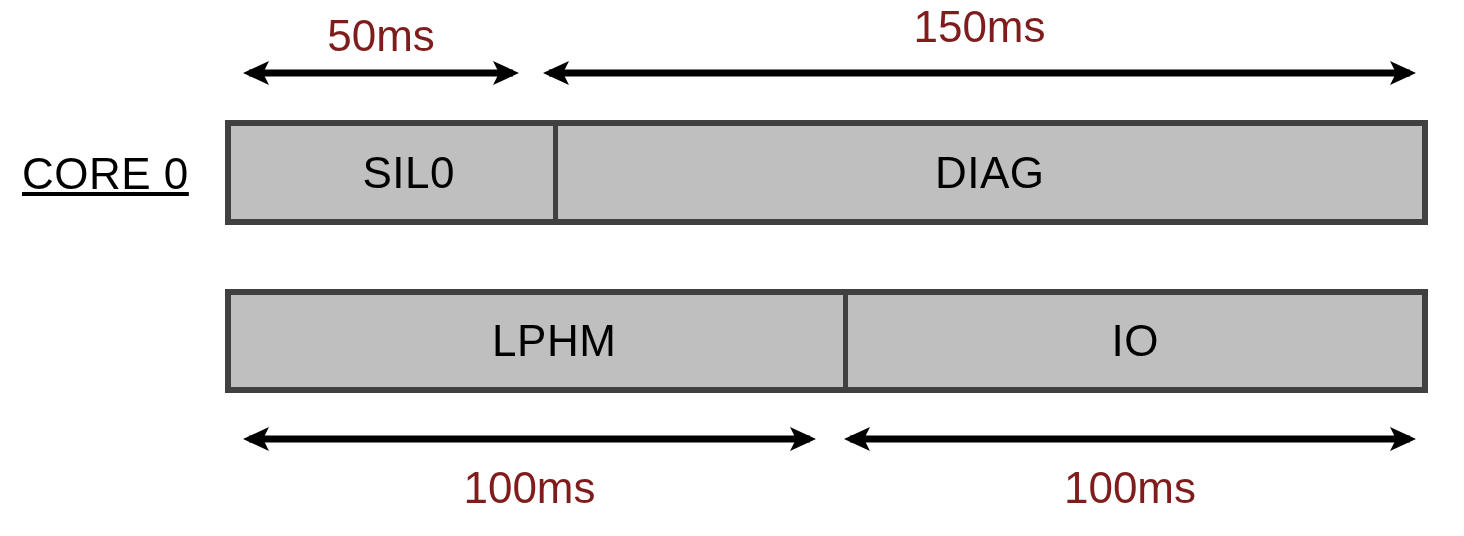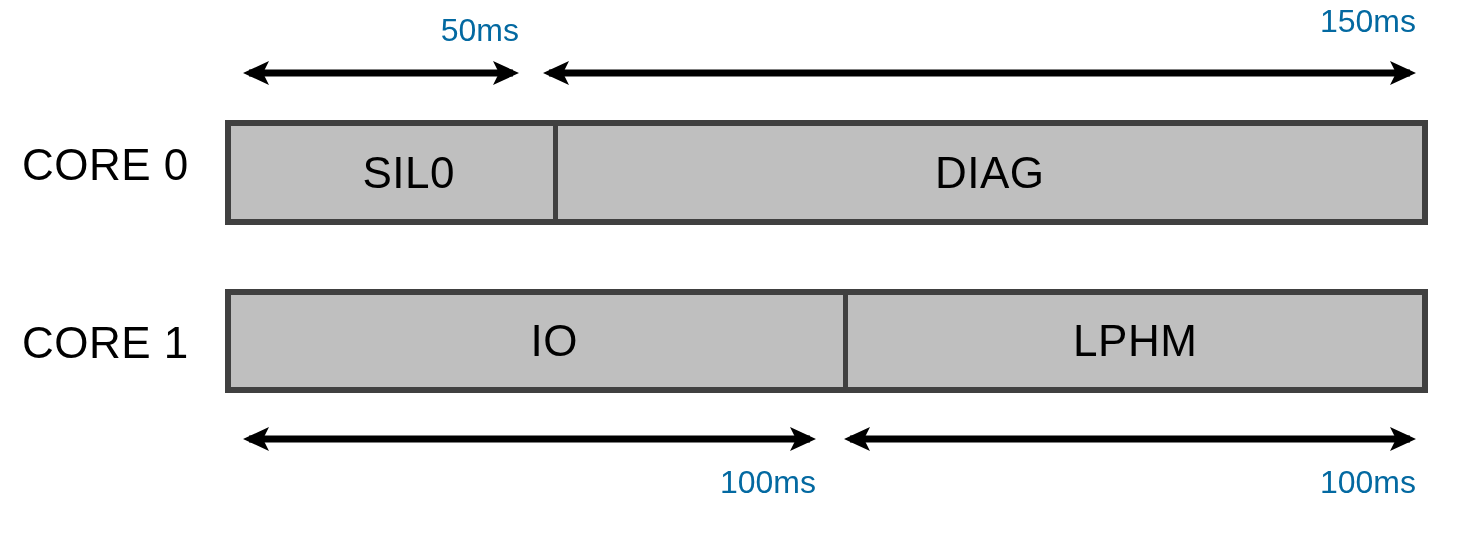--- a/index.html
+++ b/index.html
@@ -23,21 +23,21 @@
   
   .core-label {
     position: absolute;
     font-size: 44px;
     line-height: 1;
     color: #000000;
     white-space: nowrap;
     letter-spacing: 0.5px;
     text-align: left;
   }
-  #core0-label { left: 22px; top: 143px; }
+  #core0-label { left: 22px; top: 152px; text-decoration: underline; }
   #core1-label { left: 22px; top: 321px; }
 
   
   .bar {
     position: absolute;
     left: 225px;
     width: 1203px;
     box-sizing: border-box;
     background: #bfbfbf;
     border: 6px solid #404040;
@@ -76,25 +76,25 @@
   }
   .arrow svg { display: block; width: 100%; height: 100%; }
 
   #arrow-50ms   { left: 243px;  top: 56px;  width: 276px; }
   #arrow-150ms  { left: 543px;  top: 56px;  width: 873px; }
   #arrow-100ms-a{ left: 243px;  top: 422px; width: 573px; }
   #arrow-100ms-b{ left: 844px;  top: 422px; width: 572px; }
 
   .arrow-caption {
     position: absolute;
-    font-size: 32px;
+    font-size: 44px;
     line-height: 1;
-    color: #0369a1;
+    color: #7f1d1d;
     white-space: nowrap;
-    text-align: right;
+    text-align: center;
   }
   #caption-50ms    { left: 243px; top: 14px;  width: 276px; }
   #caption-150ms   { left: 543px; top: 5px;  width: 873px; }
   #caption-100ms-a { left: 243px; top: 466px; width: 573px; }
   #caption-100ms-b { left: 844px; top: 466px; width: 572px; }
 </style>
 </head>
 <body>
 
 <div id="stage">
@@ -119,25 +119,24 @@
     </svg>
   </div>
 
   <div class="core-label" id="core0-label">CORE 0</div>
 
   <div class="bar" id="core0-bar">
     <div class="segment seg-50">SIL0</div>
     <div class="segment seg-150">DIAG</div>
   </div>
 
-  <div class="core-label" id="core1-label">CORE 1</div>
 
   <div class="bar" id="core1-bar">
+    <div class="segment seg-100">LPHM</div>
     <div class="segment seg-100">IO</div>
-    <div class="segment seg-100">LPHM</div>
   </div>
 
   <div class="arrow" id="arrow-100ms-a">
     <svg viewBox="0 0 573 34" preserveAspectRatio="none" aria-hidden="true">
       <line x1="6" y1="17" x2="567" y2="17" stroke="#000000" stroke-width="7"></line>
       <polygon points="0,17 26,5 20,17 26,29" fill="#000000"></polygon>
       <polygon points="573,17 547,5 553,17 547,29" fill="#000000"></polygon>
     </svg>
   </div>
 

